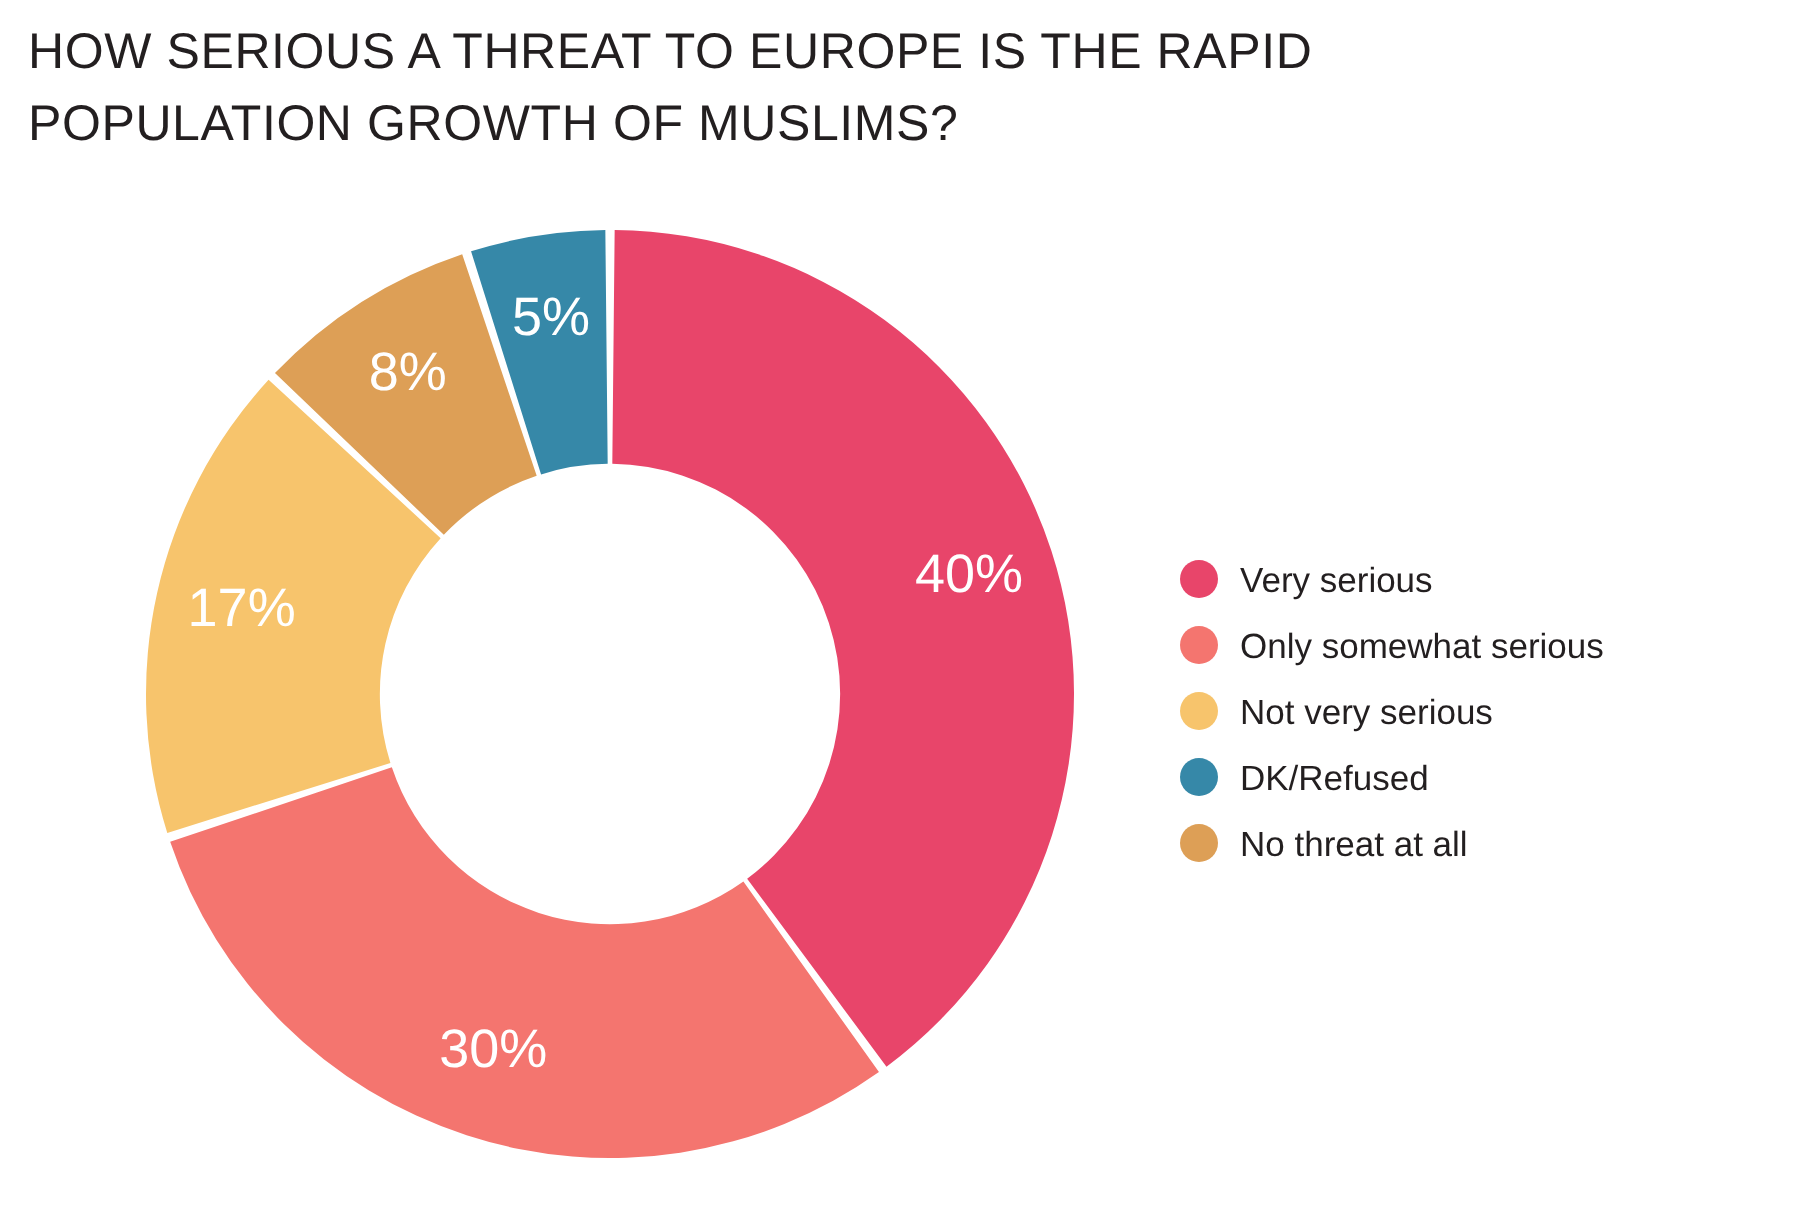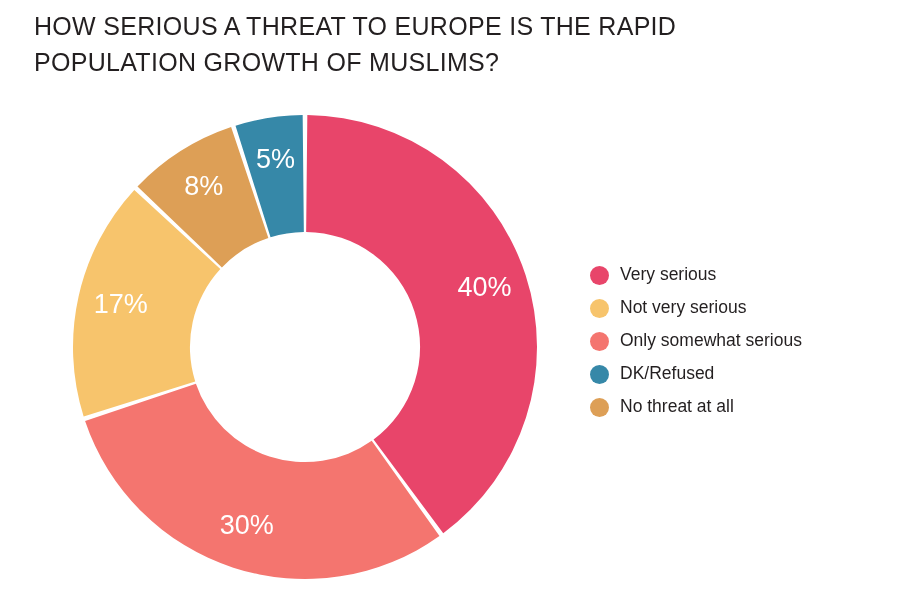--- a/index.html
+++ b/index.html
@@ -27,21 +27,20 @@
     position: absolute;
     left: 14px;
     top: 8px;
     width: 800px;
     font-size: 25px;
     line-height: 36px;
     letter-spacing: 0.3px;
     color: #231f20;
     font-weight: 400;
     white-space: pre-line;
-    margin-left: 20px;
   }
 
   
   #donut-wrap {
     position: absolute;
     left: 73px;
     top: 115px;
     width: 464px;
     height: 464px;
   }
@@ -61,21 +60,21 @@
 
   
   #legend {
     position: absolute;
     left: 590px;
     top: 266px;
     width: 290px;
   }
   .legend-row {
     display: flex;
-    align-items: flex-start;
+    align-items: flex-end;
     height: 33px;
   }
   .legend-swatch {
     width: 19px;
     height: 19px;
     border-radius: 50%;
     flex: 0 0 19px;
     margin-right: 11px;
   }
   .legend-label {
@@ -111,26 +110,26 @@
         </g>
     </svg>
   </div>
 
   <div id="legend">
       <div class="legend-row">
         <span class="legend-swatch" style="background: rgb(232, 69, 106);"></span>
         <span class="legend-label">Very serious</span>
       </div>
       <div class="legend-row">
+        <span class="legend-swatch" style="background: rgb(244, 117, 111);"></span>
+        <span class="legend-label">Only somewhat serious</span>
+      </div>
+      <div class="legend-row">
         <span class="legend-swatch" style="background: rgb(247, 196, 108);"></span>
         <span class="legend-label">Not very serious</span>
-      </div>
-      <div class="legend-row">
-        <span class="legend-swatch" style="background: rgb(244, 117, 111);"></span>
-        <span class="legend-label">Only somewhat serious</span>
       </div>
       <div class="legend-row">
         <span class="legend-swatch" style="background: rgb(54, 136, 168);"></span>
         <span class="legend-label">DK/Refused</span>
       </div>
       <div class="legend-row">
         <span class="legend-swatch" style="background: rgb(221, 159, 86);"></span>
         <span class="legend-label">No threat at all</span>
       </div>
     </div>

